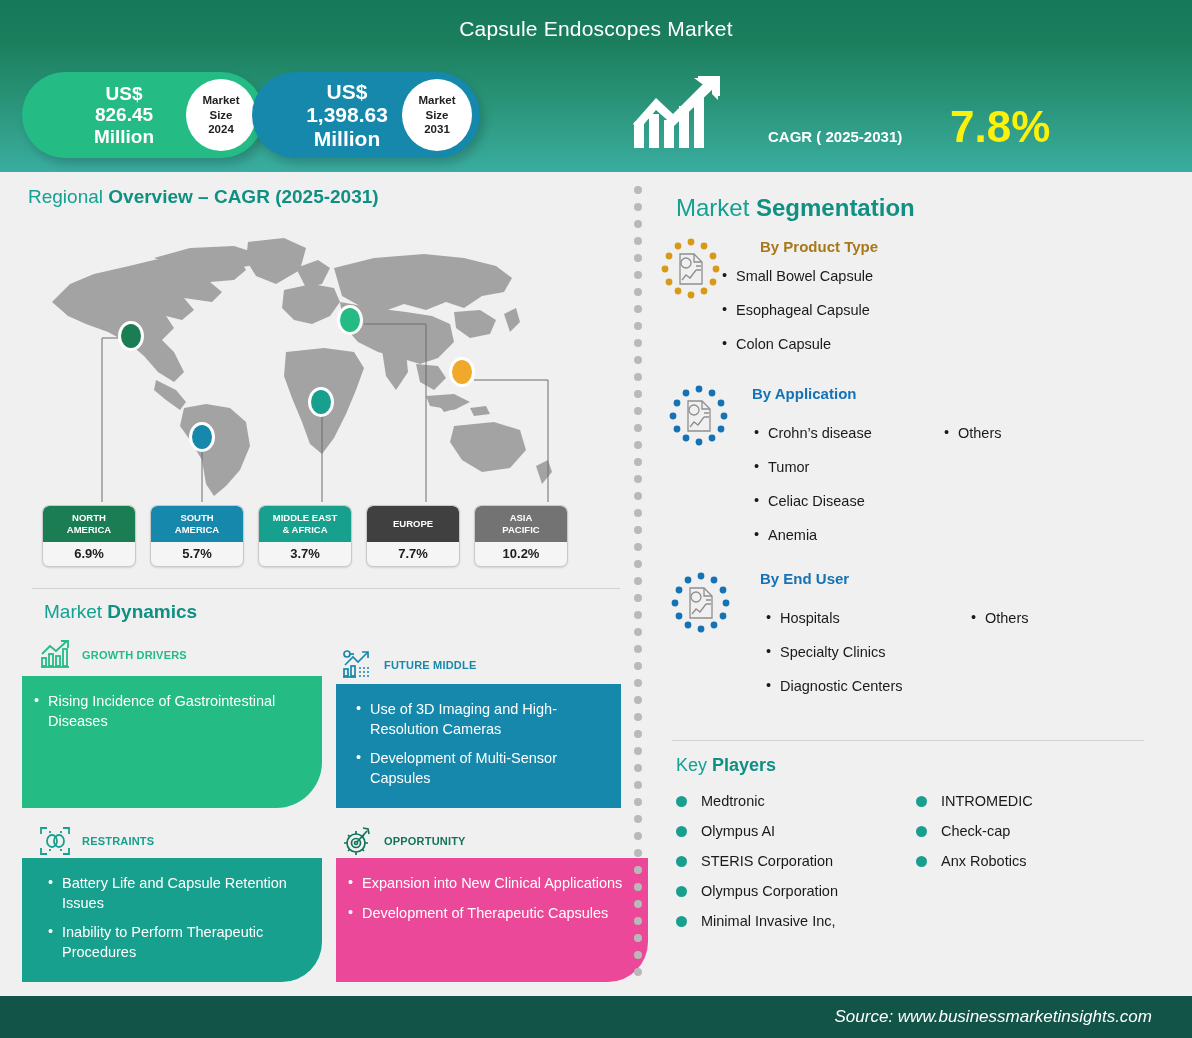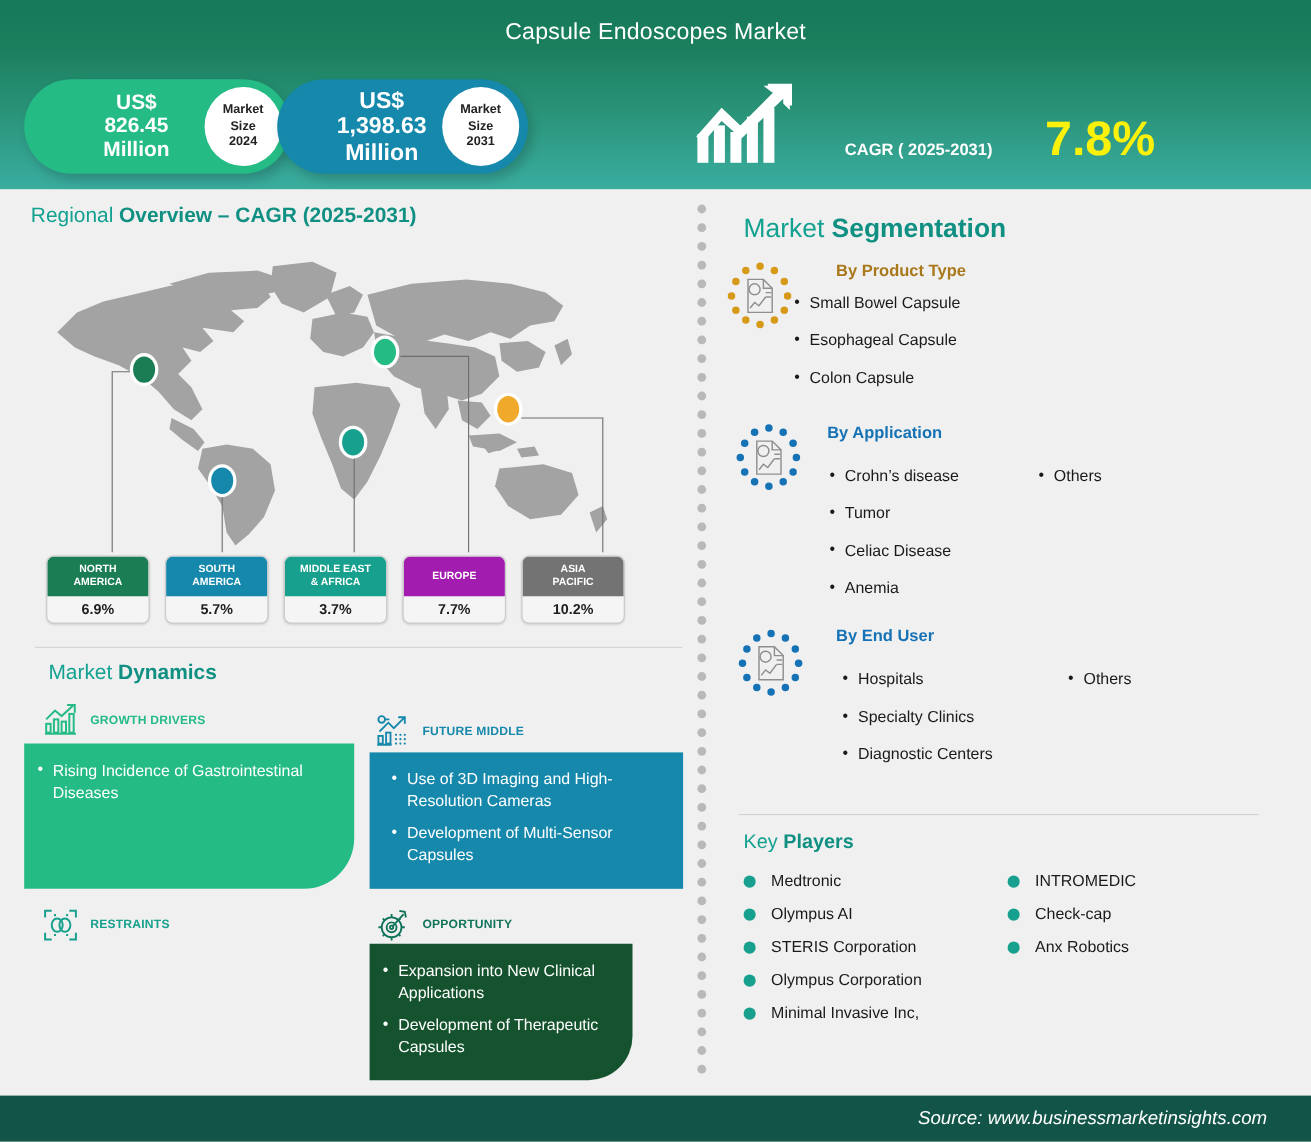--- a/index.html
+++ b/index.html
@@ -80,21 +80,21 @@
   .dyn-card ul { list-style: none; }
   .dyn-card li { font-size: 14.5px; line-height: 1.35; margin-bottom: 10px; position: relative; padding-left: 14px; }
   .dyn-card li:before { content: "•"; position: absolute; left: 0; top: -1px; }
 
   #growth-card { left: 22px; top: 676px; width: 300px; height: 132px; background: #24bb85;
                  border-radius: 0 0 46px 0; }
   #trends-card { left: 336px; top: 684px; width: 285px; height: 124px; background: #1588ab;
                  border-radius: 0 0 0 0; padding-left: 20px; }
   #restraints-card { left: 22px; top: 858px; width: 300px; height: 124px; background: #17a08d;
                      border-radius: 0 0 40px 0; padding-left: 26px; }
-  #opportunity-card { left: 336px; top: 858px; width: 239px; height: 124px; background: #14532d;
+  #opportunity-card { left: 336px; top: 858px; width: 312px; height: 124px; background: #ec4899;
                       border-radius: 0 0 40px 0; }
 
   
   .dot-col { position: absolute; left: 634px; top: 186px; width: 10px; height: 800px; }
   .dot-col i { display: block; width: 8px; height: 8px; border-radius: 50%; background: #b9b9b9; margin-bottom: 9px; }
 
   
   #seg-title { position: absolute; left: 676px; top: 194px; font-size: 24px; }
   .seg-block { position: absolute; }
   .seg-head { font-size: 15px; font-weight: bold; }
@@ -248,21 +248,21 @@
       <div class="region-val">5.7%</div>
     </div>
     <div class="region-card">
       <div class="region-name" style="background:#17a08d">
         <span><span>MIDDLE  EAST</span><br>
         <span>&amp; AFRICA</span></span>
       </div>
       <div class="region-val">3.7%</div>
     </div>
     <div class="region-card">
-      <div class="region-name" style="background:#a21caf">
+      <div class="region-name" style="background:#404040">
         <span>EUROPE</span>
       </div>
       <div class="region-val">7.7%</div>
     </div>
     <div class="region-card">
       <div class="region-name" style="background:#737373">
         <span><span>ASIA</span><br>
         <span>PACIFIC</span></span>
       </div>
       <div class="region-val">10.2%</div>
@@ -336,20 +336,26 @@
           <path d="M9 30 H3 v-6"></path>
         <ellipse cx="14" cy="17" rx="5" ry="6"></ellipse>
           <ellipse cx="21" cy="17" rx="5" ry="6"></ellipse>
         <path d="M12 9 v-2"></path>
           <path d="M23 9 v-2"></path>
           <path d="M12 25 v2"></path>
           <path d="M23 25 v2"></path>
       </g>
     </svg>
     <span class="dyn-kicker" style="color:#17a08d">RESTRAINTS</span>
+  </div>
+  <div class="dyn-card" id="restraints-card">
+    <ul>
+      <li>Battery Life and Capsule Retention Issues</li>
+      <li>Inability to Perform Therapeutic Procedures</li>
+    </ul>
   </div>
 
   <div class="dyn-icon-row" style="left:340px; top:824px;">
     <svg width="34" height="34" viewBox="0 0 34 34">
       <g fill="none" stroke="#11745a" stroke-width="1.7">
         <circle cx="16" cy="19" r="9"></circle>
           <circle cx="16" cy="19" r="4.5"></circle>
           <circle cx="16" cy="19" r="1.5"></circle>
         <path d="M16 10 v-3 M16 28 v3 M7 19 h-3 M25 19 h3 M10 13 l-2-2 M22 25 l2 2 M22 13 l2-2 M10 25 l-2 2"></path>
         <path d="M17 18 L27 7"></path>

